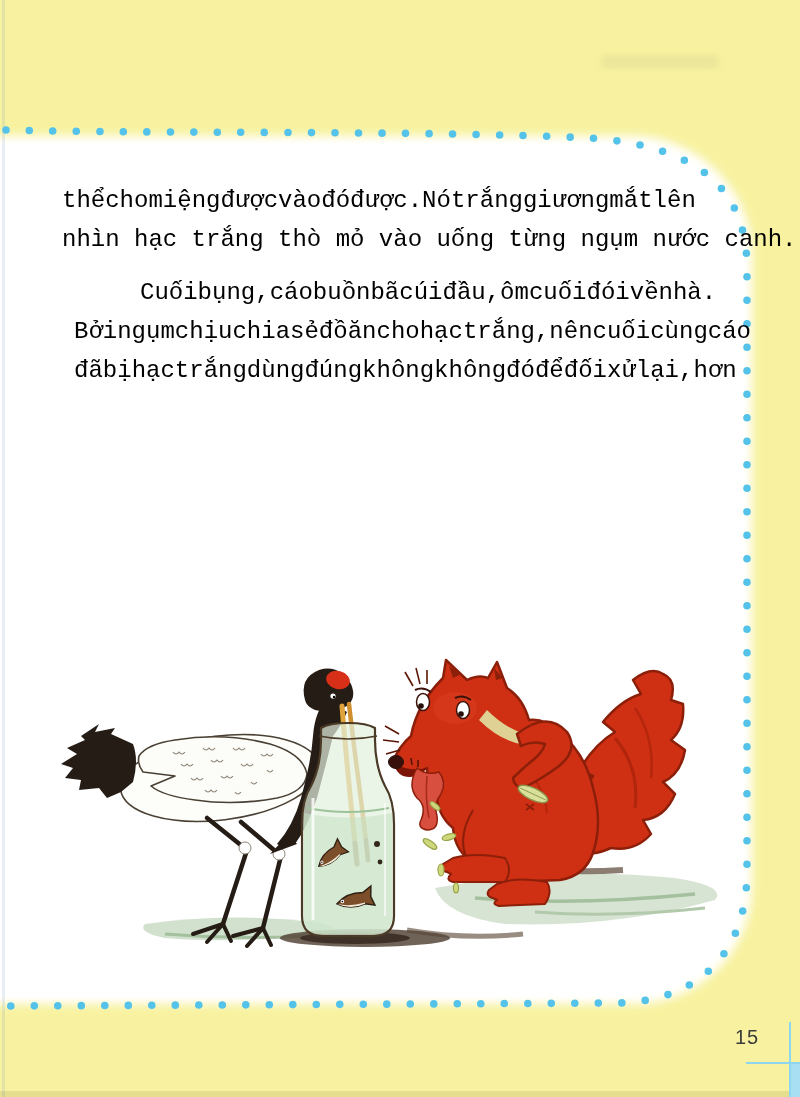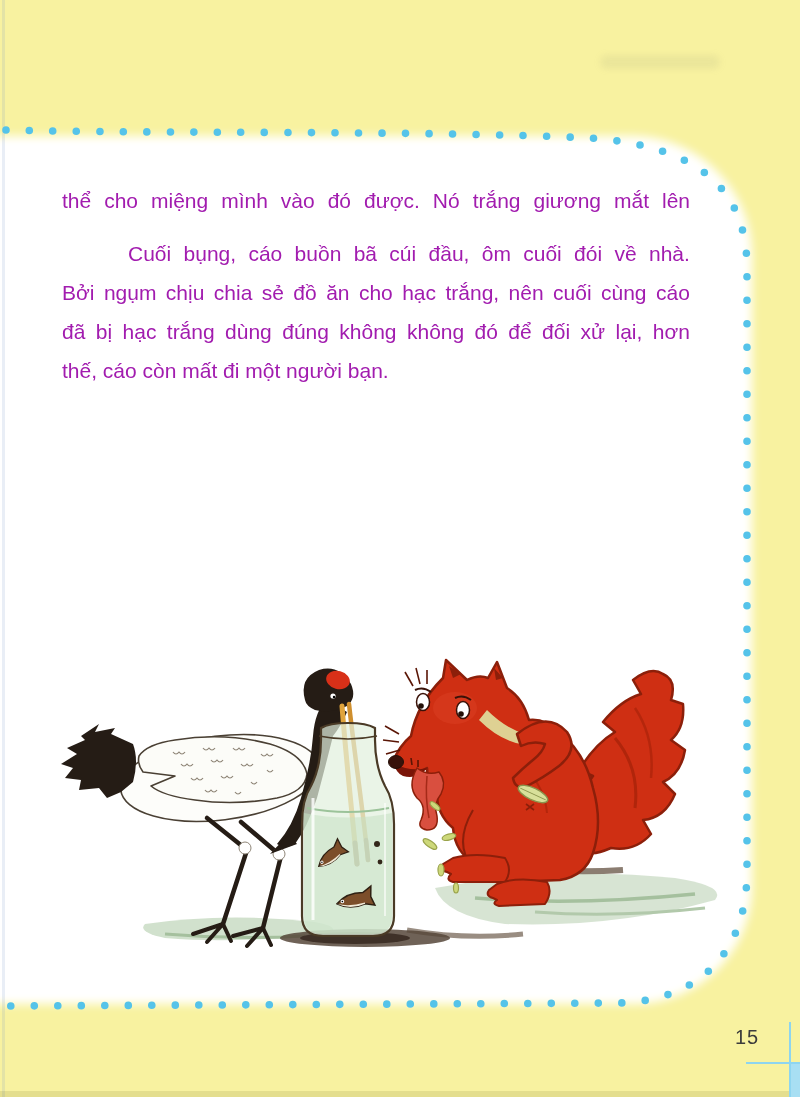--- a/index.html
+++ b/index.html
@@ -12,24 +12,24 @@
   .bottom-shade{position:absolute;left:0;bottom:0;width:100%;height:6px;background:rgba(90,80,20,0.12);}
   .content-bg{
     position:absolute;left:-34px;top:136px;width:786px;height:868px;
     background:#ffffff;border-radius:30px 120px 118px 26px;
     filter:blur(5px);
   }
   .dots-svg{position:absolute;left:0;top:0;width:800px;height:1097px;pointer-events:none;}
   .smudge{position:absolute;background:rgba(150,145,118,0.12);border-radius:8px;filter:blur(3px);}
   .story{
     position:absolute;left:62px;top:181px;width:628px;
-    color:#a21caf;font-size:21px;
+    color:#000000;font-size:24px;font-family:Liberation Mono, monospace;
   }
   .para{margin:0;}
-  .para + .para{margin-top:14px;}
+  .para + .para{margin-top:14px;margin-left:12px;}
   .line{height:39px;line-height:39px;white-space:nowrap;}
   .line.jus{display:flex;justify-content:space-between;white-space:normal;}
   .line.indent{padding-left:66px;}
   .illus{position:absolute;left:55px;top:648px;width:670px;height:320px;}
   .page-num{
     position:absolute;left:735px;top:1026px;width:46px;
     font-size:20px;color:#3c3c3c;letter-spacing:1px;
   }
   .corner-v{position:absolute;left:789px;top:1022px;width:2px;height:75px;background:#8ed5f0;}
   .corner-h{position:absolute;left:746px;top:1062px;width:54px;height:2px;background:#8ed5f0;}
@@ -51,30 +51,31 @@
 <svg class="dots-svg" viewBox="0 0 800 1097">
   <path d="M 6 130 C 150 134 420 130 590 138 C 700 146 746 190 747 266 L 747 874 C 746 952 700 1000 620 1003 L 6 1006" fill="none" stroke="#55c3e9" stroke-width="7.6" stroke-linecap="round" stroke-dasharray="0 23.5"></path>
 </svg>
 
 <div class="story">
     <div class="para">
       <div class="line jus">
         <span>thể</span>
         <span>cho</span>
         <span>miệng</span>
-        <span>mình</span>
+        <span>được</span>
         <span>vào</span>
         <span>đó</span>
         <span>được.</span>
         <span>Nó</span>
         <span>trắng</span>
         <span>giương</span>
         <span>mắt</span>
         <span>lên</span>
       </div>
+      <div class="line">nhìn hạc trắng thò mỏ vào uống từng ngụm nước canh.</div>
     </div>
     <div class="para">
       <div class="line jus indent">
         <span>Cuối</span>
         <span>bụng,</span>
         <span>cáo</span>
         <span>buồn</span>
         <span>bã</span>
         <span>cúi</span>
         <span>đầu,</span>
@@ -109,21 +110,20 @@
         <span>đúng</span>
         <span>không</span>
         <span>không</span>
         <span>đó</span>
         <span>để</span>
         <span>đối</span>
         <span>xử</span>
         <span>lại,</span>
         <span>hơn</span>
       </div>
-      <div class="line">thế, cáo còn mất đi một người bạn.</div>
     </div>
   </div>
 
 <svg class="illus" viewBox="0 0 670 320">
 
   <g>
     <path d="M 90 276 Q 170 264 260 274 Q 290 280 270 286 Q 180 296 110 290 Q 82 284 90 276 Z" fill="#c6d9c0" opacity="0.8"></path>
     <path d="M 110 286 Q 180 292 250 288" stroke="#a5c09e" stroke-width="3" fill="none"></path>
     <path d="M 380 240 Q 500 218 620 230 Q 672 238 660 252 Q 560 280 450 276 Q 390 268 380 240 Z" fill="#c6d9c0" opacity="0.7"></path>
     <path d="M 420 250 Q 520 258 640 246" stroke="#a5c09e" stroke-width="3.5" fill="none"></path>

